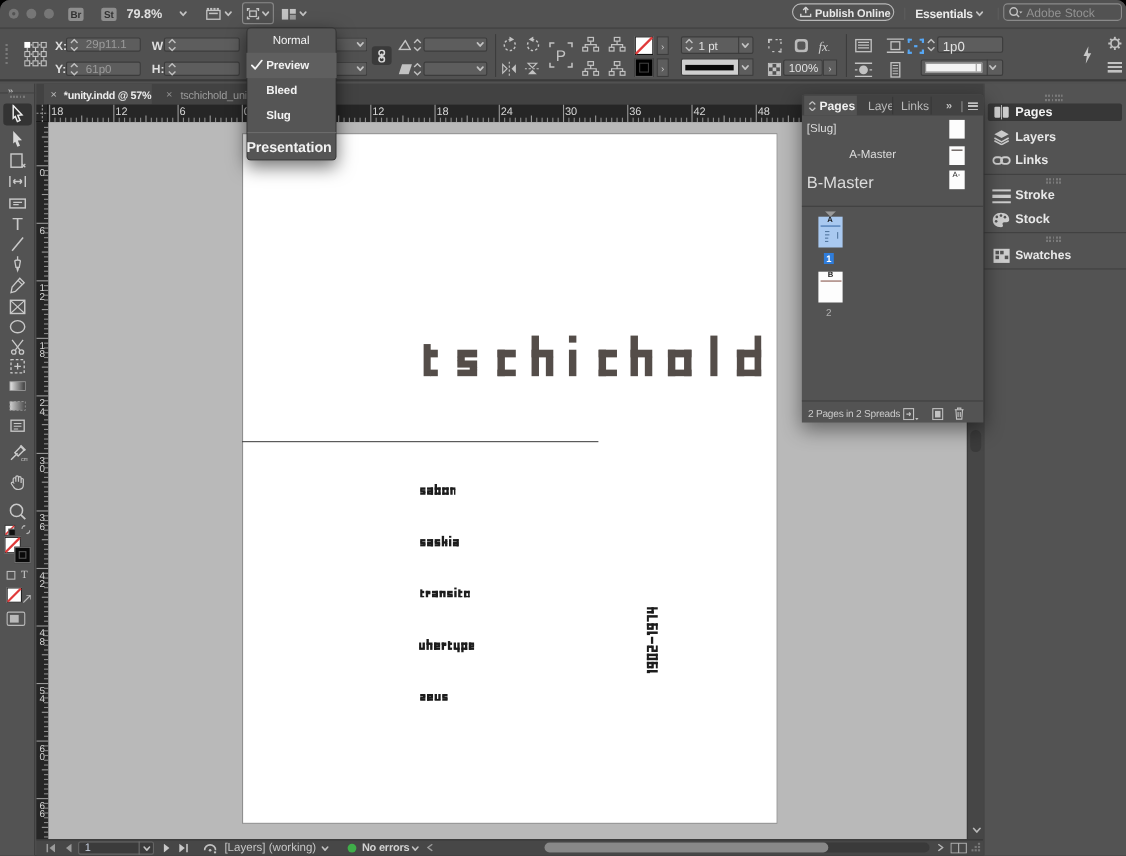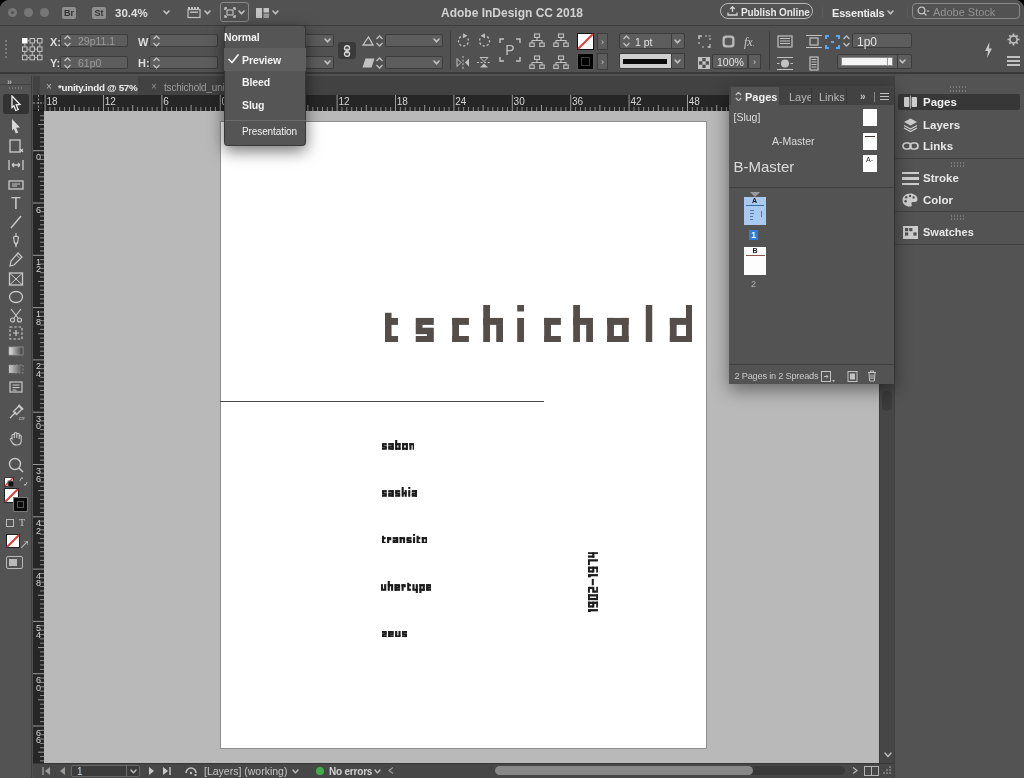--- a/index.html
+++ b/index.html
@@ -10,21 +10,21 @@
 svg{display:block}
 </style></head><body>
 <div id="win">
 <div class="abs" style="left:0;top:0;width:1024px;height:26px;background:#525252;border-bottom:1px solid #3e3e3e"></div>
     <div class="abs" style="left:7.5px;top:8px;width:9px;height:9px;border-radius:50%;background:#767676"></div>
     <div class="abs" style="left:10.5px;top:11px;width:3px;height:3px;border-radius:50%;background:#525252"></div>
     <div class="abs" style="left:23.5px;top:8px;width:9px;height:9px;border-radius:50%;background:#767676"></div>
     <div class="abs" style="left:39.5px;top:8px;width:9px;height:9px;border-radius:50%;background:#767676"></div>
     <div class="abs" style="left:62px;top:7px;width:14px;height:12px;background:#8e8e8e;border-radius:2px;color:#323232;font-size:9px;font-weight:bold;text-align:center;line-height:12px">Br</div>
     <div class="abs" style="left:92px;top:7px;width:14px;height:12px;background:#8e8e8e;border-radius:2px;color:#323232;font-size:9px;font-weight:bold;text-align:center;line-height:12px">St</div>
-    <div class="lbl" style="left:115px;top:7px;font-weight:bold;font-size:11.5px;color:#e0e0e0">30.4%</div>
+    <div class="lbl" style="left:115px;top:7px;font-weight:bold;font-size:11.5px;color:#e0e0e0">79.8%</div>
     <svg class="abs" style="left:163px;top:10px" width="7" height="5.8500000000000005" viewBox="0 0 7 5.8500000000000005">
       <path d="M1 1 L3.5 3.8500000000000005 L6 1" stroke="#c2c2c2" stroke-width="1.6" fill="none" stroke-linecap="round" stroke-linejoin="round"></path>
     </svg>
     <svg class="abs" style="left:187px;top:7px" width="14" height="12" viewBox="0 0 14 12">
 <rect x="1" y="2.5" width="12" height="8" fill="none" stroke="#c2c2c2" stroke-width="1.2"></rect>
 <rect x="1" y="0" width="2" height="2" fill="#c2c2c2"></rect>
       <rect x="4" y="0" width="2" height="2" fill="#c2c2c2"></rect>
       <rect x="7" y="0" width="2" height="2" fill="#c2c2c2"></rect>
       <rect x="10" y="0" width="2" height="2" fill="#c2c2c2"></rect>
 <rect x="3" y="4.5" width="8" height="1.4" fill="#c2c2c2"></rect>
@@ -46,21 +46,20 @@
       <path d="M1 1 L3.5 3.8500000000000005 L6 1" stroke="#c2c2c2" stroke-width="1.6" fill="none" stroke-linecap="round" stroke-linejoin="round"></path>
     </svg>
     <svg class="abs" style="left:256px;top:7.5px" width="13" height="10" viewBox="0 0 13 10">
 <rect x="0" y="0" width="6" height="10" fill="#c2c2c2"></rect>
       <rect x="7.5" y="0" width="5.5" height="4.5" fill="#c2c2c2"></rect>
       <rect x="7.5" y="5.5" width="5.5" height="4.5" fill="#9a9a9a"></rect>
 </svg>
     <svg class="abs" style="left:272px;top:10px" width="7" height="5.8500000000000005" viewBox="0 0 7 5.8500000000000005">
       <path d="M1 1 L3.5 3.8500000000000005 L6 1" stroke="#c2c2c2" stroke-width="1.6" fill="none" stroke-linecap="round" stroke-linejoin="round"></path>
     </svg>
-    <div class="abs" style="left:0;top:6px;width:1024px;text-align:center;color:#d2d2d2;font-size:12px;font-weight:bold">Adobe InDesign CC 2018</div>
     <div class="abs" style="left:720px;top:3px;width:93px;height:16px;border:1.4px solid #b8b8b8;border-radius:9px"></div>
     <svg class="abs" style="left:727px;top:6px" width="11" height="10" viewBox="0 0 11 10">
 <g stroke="#d5d5d5" stroke-width="1.3" fill="none">
 <path d="M5.5 6 V0.8"></path>
         <path d="M3.2 3 L5.5 0.7 L7.8 3"></path>
         <path d="M1 6.5 V9 H10 V6.5"></path>
 </g>
     </svg>
     <div class="lbl" style="left:741px;top:7px;font-size:10px;letter-spacing:-0.1px;color:#e8e8e8">Publish Online</div>
     <div class="abs" style="left:822px;top:7px;width:1px;height:11px;background:#5c5c5c"></div>
@@ -1146,21 +1145,21 @@
     <div class="abs lbl" style="left:923px;top:172px;font-size:11.5px;color:#e8e8e8">Stroke</div>
     <svg class="abs" style="left:902px;top:193px" width="16" height="14" viewBox="0 0 16 14">
 <path d="M8 0.5 C3.5 0.5 0.5 3.5 0.5 7.2 C0.5 11 3.5 13.5 8 13.5 C9.5 13.5 10.2 12.6 9.6 11.4 C9 10.2 9.6 9 11 9 L13 9 C14.5 9 15.5 8 15.5 6.5 C15.5 3 12.2 0.5 8 0.5 Z" fill="#cdcdcd"></path>
 <g fill="#535353">
         <circle cx="4.2" cy="4.2" r="1.2"></circle>
         <circle cx="8" cy="3" r="1.2"></circle>
         <circle cx="11.6" cy="4.4" r="1.2"></circle>
         <circle cx="3.6" cy="8.2" r="1.2"></circle>
       </g>
     </svg>
-    <div class="abs lbl" style="left:923px;top:194px;font-size:11.5px;color:#e8e8e8">Color</div>
+    <div class="abs lbl" style="left:923px;top:194px;font-size:11.5px;color:#e8e8e8">Stock</div>
     <div class="abs" style="left:894px;top:211px;width:130px;height:1px;background:#404040"></div>
     <div class="abs" style="left:951px;top:215px;width:15px;height:2px;background-image:repeating-linear-gradient(90deg,#7a7a7a 0 1.5px,transparent 1.5px 3px)"></div>
     <div class="abs" style="left:951px;top:218px;width:15px;height:2px;background-image:repeating-linear-gradient(90deg,#7a7a7a 0 1.5px,transparent 1.5px 3px)"></div>
     <svg class="abs" style="left:903px;top:226px" width="15" height="13" viewBox="0 0 15 13">
 <rect x="0" y="0" width="15" height="13" fill="#cdcdcd"></rect>
 <g fill="#535353">
         <rect x="2" y="2" width="3.2" height="3.2"></rect>
         <rect x="6.2" y="2" width="3.2" height="3.2"></rect>
         <rect x="2" y="6.4" width="3.2" height="3.2"></rect>
         <rect x="10.4" y="6.4" width="3.2" height="3.2"></rect>
@@ -1222,21 +1221,21 @@
     <svg class="abs" style="left:867px;top:370px" width="10" height="12" viewBox="0 0 10 12">
 <g stroke="#c2c2c2" fill="none">
 <path d="M1 2.5 H9"></path>
         <path d="M3.5 2.5 V1 H6.5 V2.5"></path>
         <path d="M2 2.5 L2.6 11 H7.4 L8 2.5"></path>
 <path d="M4 4.5 V9 M6 4.5 V9"></path>
       </g>
     </svg>
     <div class="abs" style="left:224px;top:24.5px;width:82px;height:121px;background:#555555;border-radius:4px;box-shadow:0 5px 16px rgba(0,0,0,0.55);border:1px solid rgba(0,0,0,0.35)"></div>
     <div class="abs" style="left:224px;top:48px;width:82px;height:22.6px;background:#5f5f5f"></div>
-    <div class="abs" style="left:224px;top:31px;color:#f2f2f2;font-size:10.5px;font-weight:bold;letter-spacing:-0.1px">Normal</div>
+    <div class="abs" style="left:248px;top:31px;color:#f2f2f2;font-size:10.5px;font-weight:normal;letter-spacing:-0.1px">Normal</div>
     <svg class="abs" style="left:228px;top:54px" width="11" height="10" viewBox="0 0 11 10">
 <path d="M1 5.5 L4 8.5 L10 1" stroke="#f2f2f2" stroke-width="1.7" fill="none" stroke-linecap="round" stroke-linejoin="round"></path>
     </svg>
     <div class="abs" style="left:242px;top:53.6px;color:#f2f2f2;font-size:10.5px;font-weight:bold;letter-spacing:-0.1px">Preview</div>
     <div class="abs" style="left:242px;top:76.2px;color:#f2f2f2;font-size:10.5px;font-weight:bold;letter-spacing:-0.1px">Bleed</div>
     <div class="abs" style="left:242px;top:98.8px;color:#f2f2f2;font-size:10.5px;font-weight:bold;letter-spacing:-0.1px">Slug</div>
     <div class="abs" style="left:224.5px;top:119.5px;width:81px;height:1px;background:#6b6b6b"></div>
-    <div class="abs" style="left:242px;top:126px;color:#f2f2f2;font-size:10px;font-weight:normal;letter-spacing:-0.1px">Presentation</div>
+    <div class="abs" style="left:224px;top:126px;color:#f2f2f2;font-size:13px;font-weight:bold;letter-spacing:-0.1px">Presentation</div>
   </div>
 </body></html>

